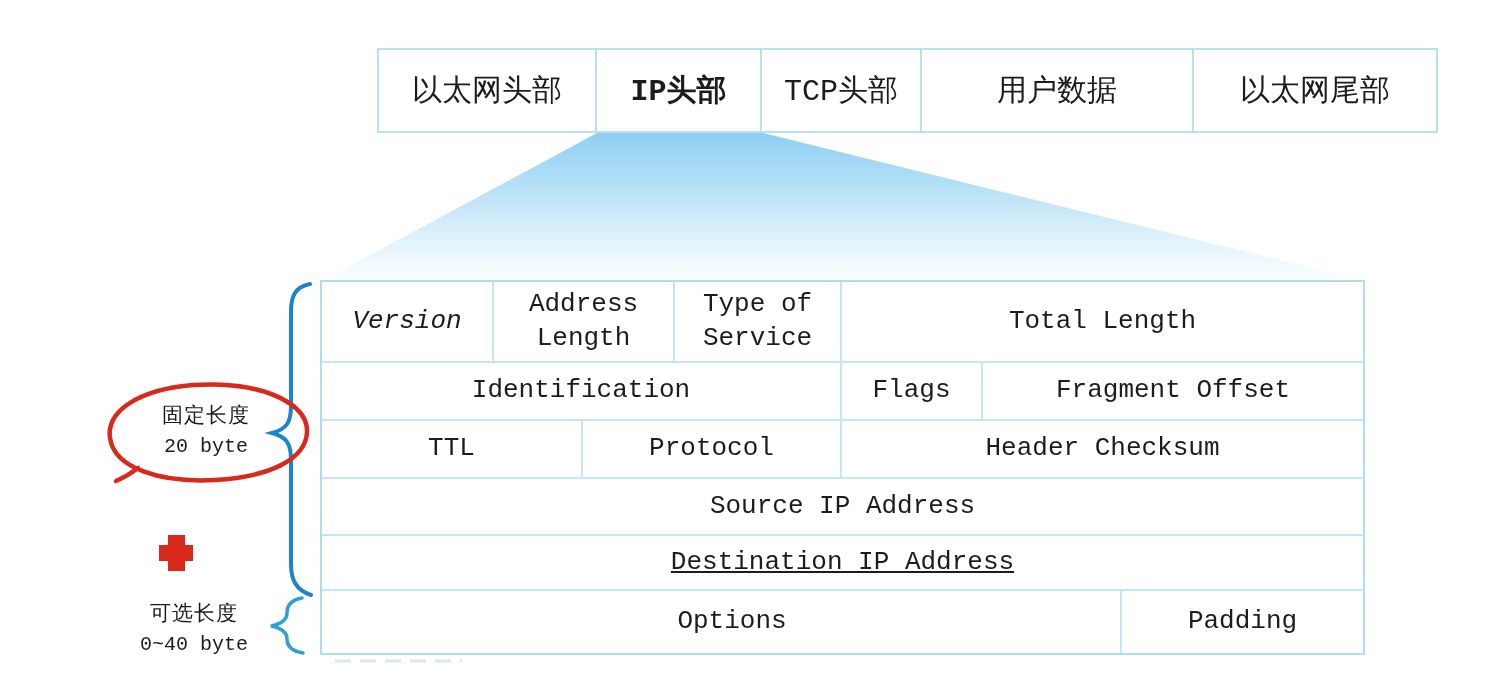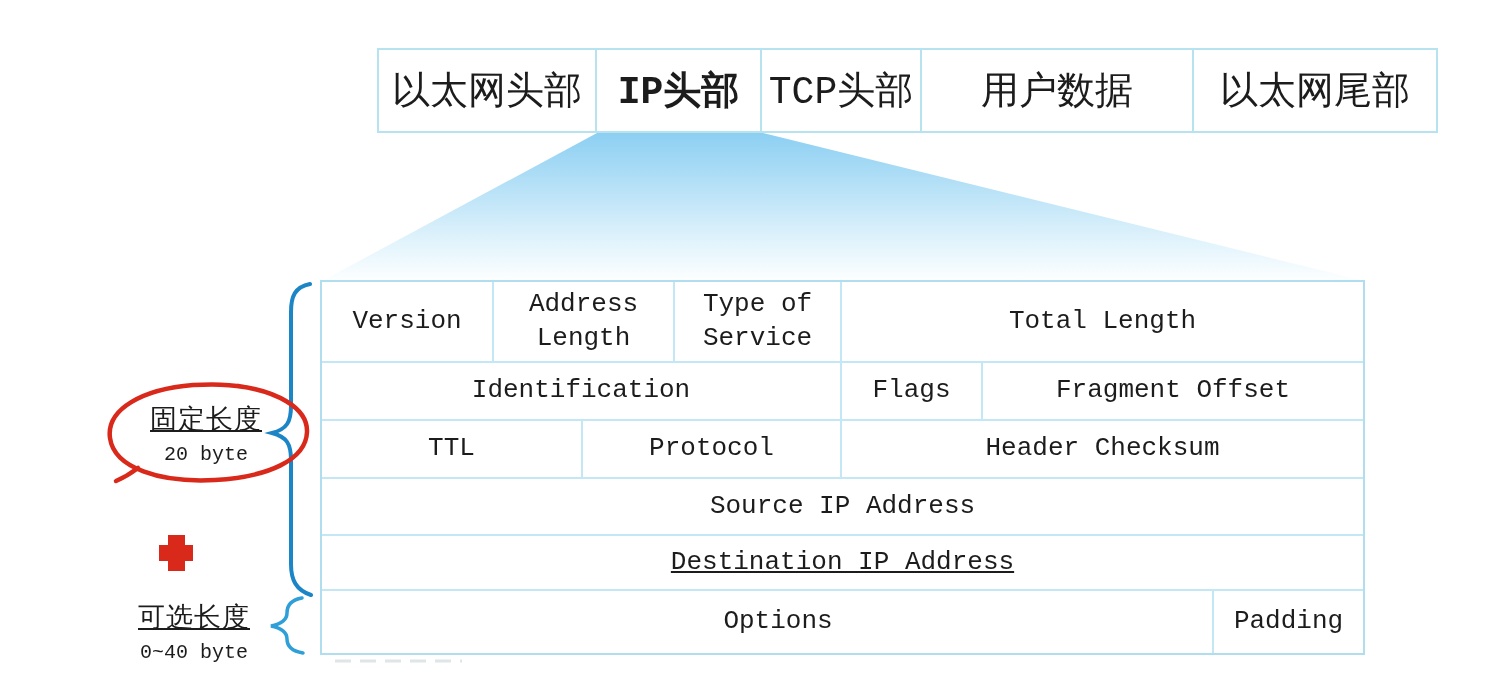--- a/index.html
+++ b/index.html
@@ -17,21 +17,21 @@
   .frame-row{
     position:absolute;left:377px;top:48px;height:85px;
     display:flex;z-index:2;
   }
   .frame-cell{
     box-sizing:border-box;
     border:2px solid #b7e2f0;
     margin-left:-2px;
     background:#ffffff;
     display:flex;align-items:center;justify-content:center;
-    font-size:38px;
+    font-size:30px;
     white-space:nowrap;
   }
   .frame-cell:first-child{margin-left:0;}
   .frame-cell.bold{font-weight:bold;}
 
   
   .ip-table{
     position:absolute;left:320px;top:280px;width:1045px;
     box-sizing:border-box;
     border:2px solid #b0deee;
@@ -47,21 +47,21 @@
     font-size:26px;line-height:1.3;
     padding:0 6px;
   }
   .ip-cell:last-child{border-right:none;flex:1;}
 
   
   .ann{
     position:absolute;z-index:3;
     text-align:center;
   }
-  .ann .cn{font-size:27px;letter-spacing:1px;white-space:nowrap;text-decoration:underline;}
+  .ann .cn{font-size:21px;letter-spacing:1px;white-space:nowrap;}
   .ann .en{font-size:20px;white-space:nowrap;margin-top:6px;}
   .ann-fixed{left:120px;top:401px;width:172px;}
   .ann-optional{left:108px;top:599px;width:172px;}
 </style>
 </head>
 <body>
 
 <div class="canvas">
 
   <svg class="art" viewBox="0 0 1495 680">
@@ -118,21 +118,21 @@
     <div class="frame-cell" style="width:274px;">
         <span>用户数据</span>
       </div>
     <div class="frame-cell" style="width:246px;">
         <span>以太网尾部</span>
       </div>
   </div>
 
   <div class="ip-table">
     <div class="ip-row" style="height:79px;">
-      <div class="ip-cell" style="width:172px;">
+      <div class="ip-cell" style="width:172px;font-style:italic;">
           <span>Version</span>
         </div>
       <div class="ip-cell" style="width:181px;">
           <span>Address Length</span>
         </div>
       <div class="ip-cell" style="width:167px;">
           <span>Type of Service</span>
         </div>
       <div class="ip-cell">
           <span>Total Length</span>
@@ -164,21 +164,21 @@
       <div class="ip-cell">
           <span>Source IP Address</span>
         </div>
     </div>
     <div class="ip-row" style="height:53px;text-decoration:underline;">
       <div class="ip-cell">
           <span>Destination IP Address</span>
         </div>
     </div>
     <div class="ip-row" style="height:62px;">
-      <div class="ip-cell" style="width:892px;padding-left:28px;">
+      <div class="ip-cell" style="width:800px;padding-left:28px;">
           <span>Options</span>
         </div>
       <div class="ip-cell">
           <span>Padding</span>
         </div>
     </div>
   </div>
 
   <div class="ann ann-fixed">
     <div class="cn">固定长度</div>

